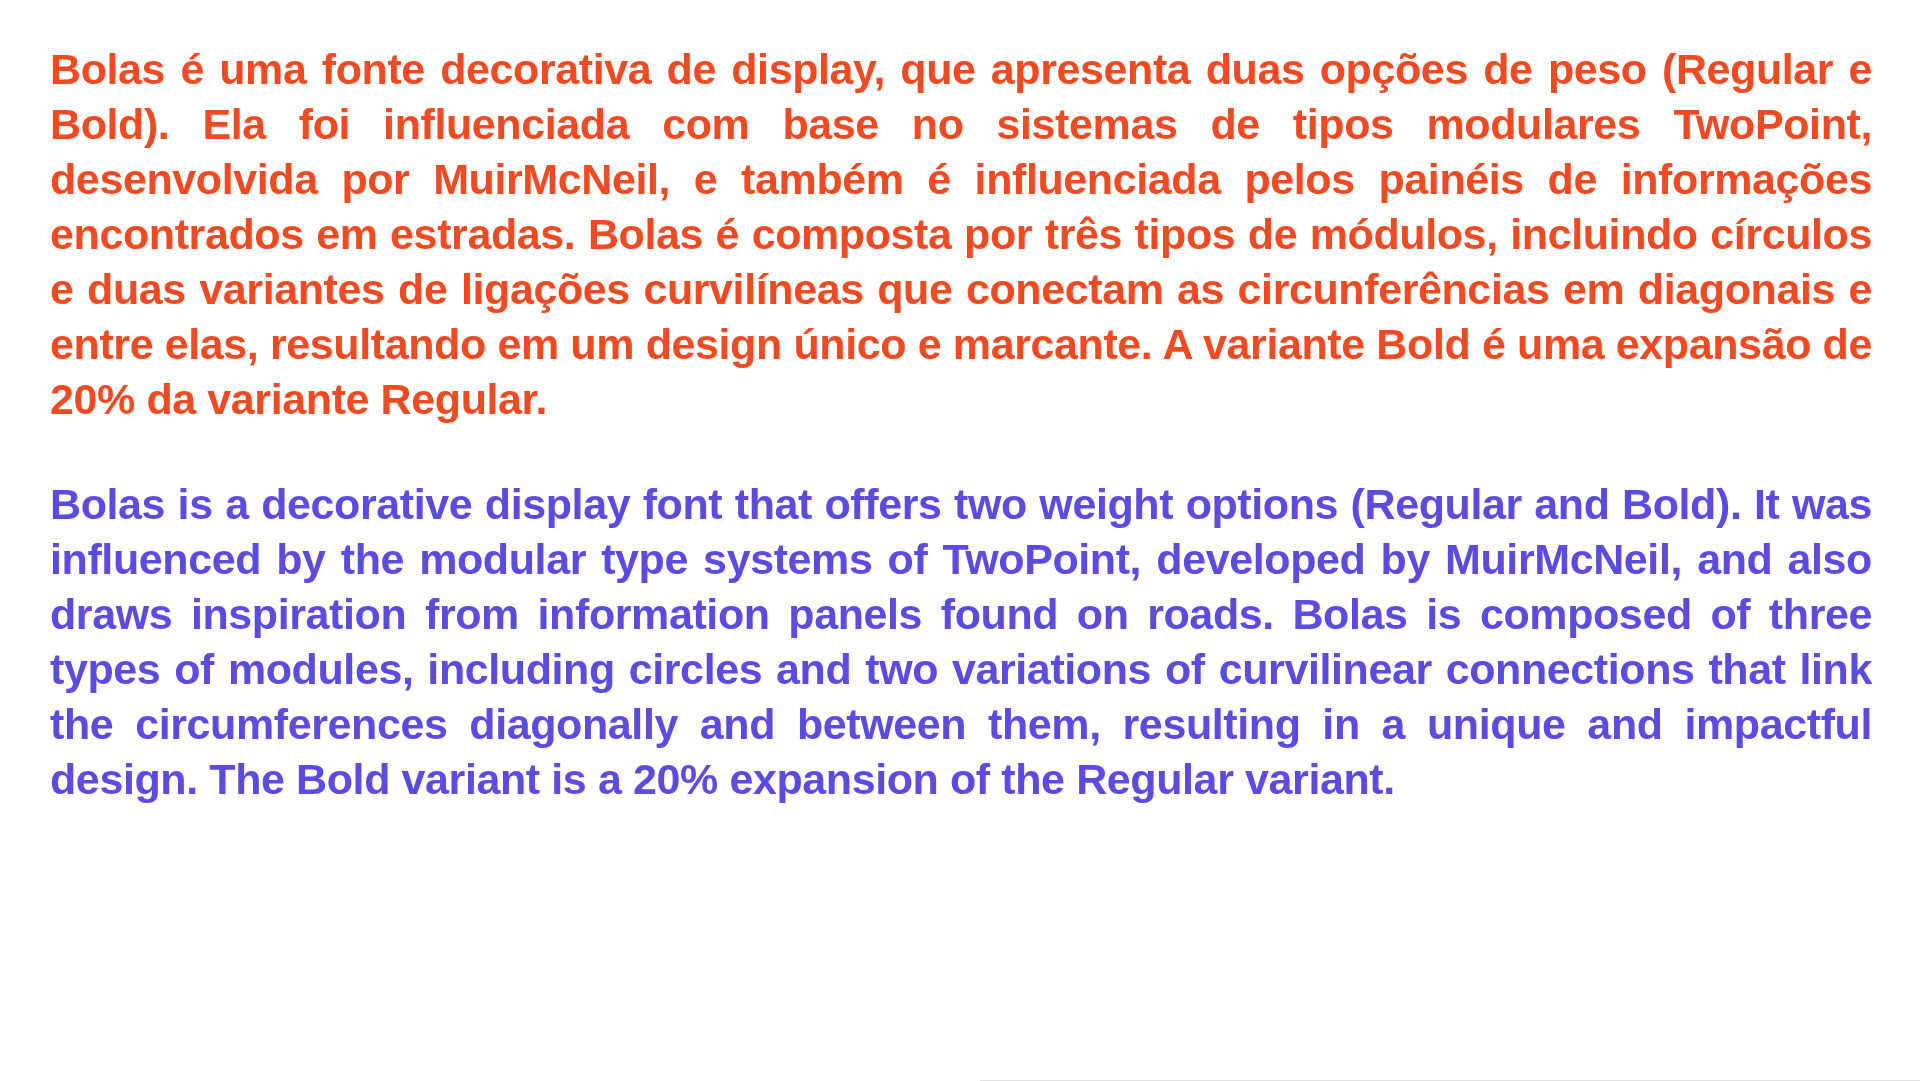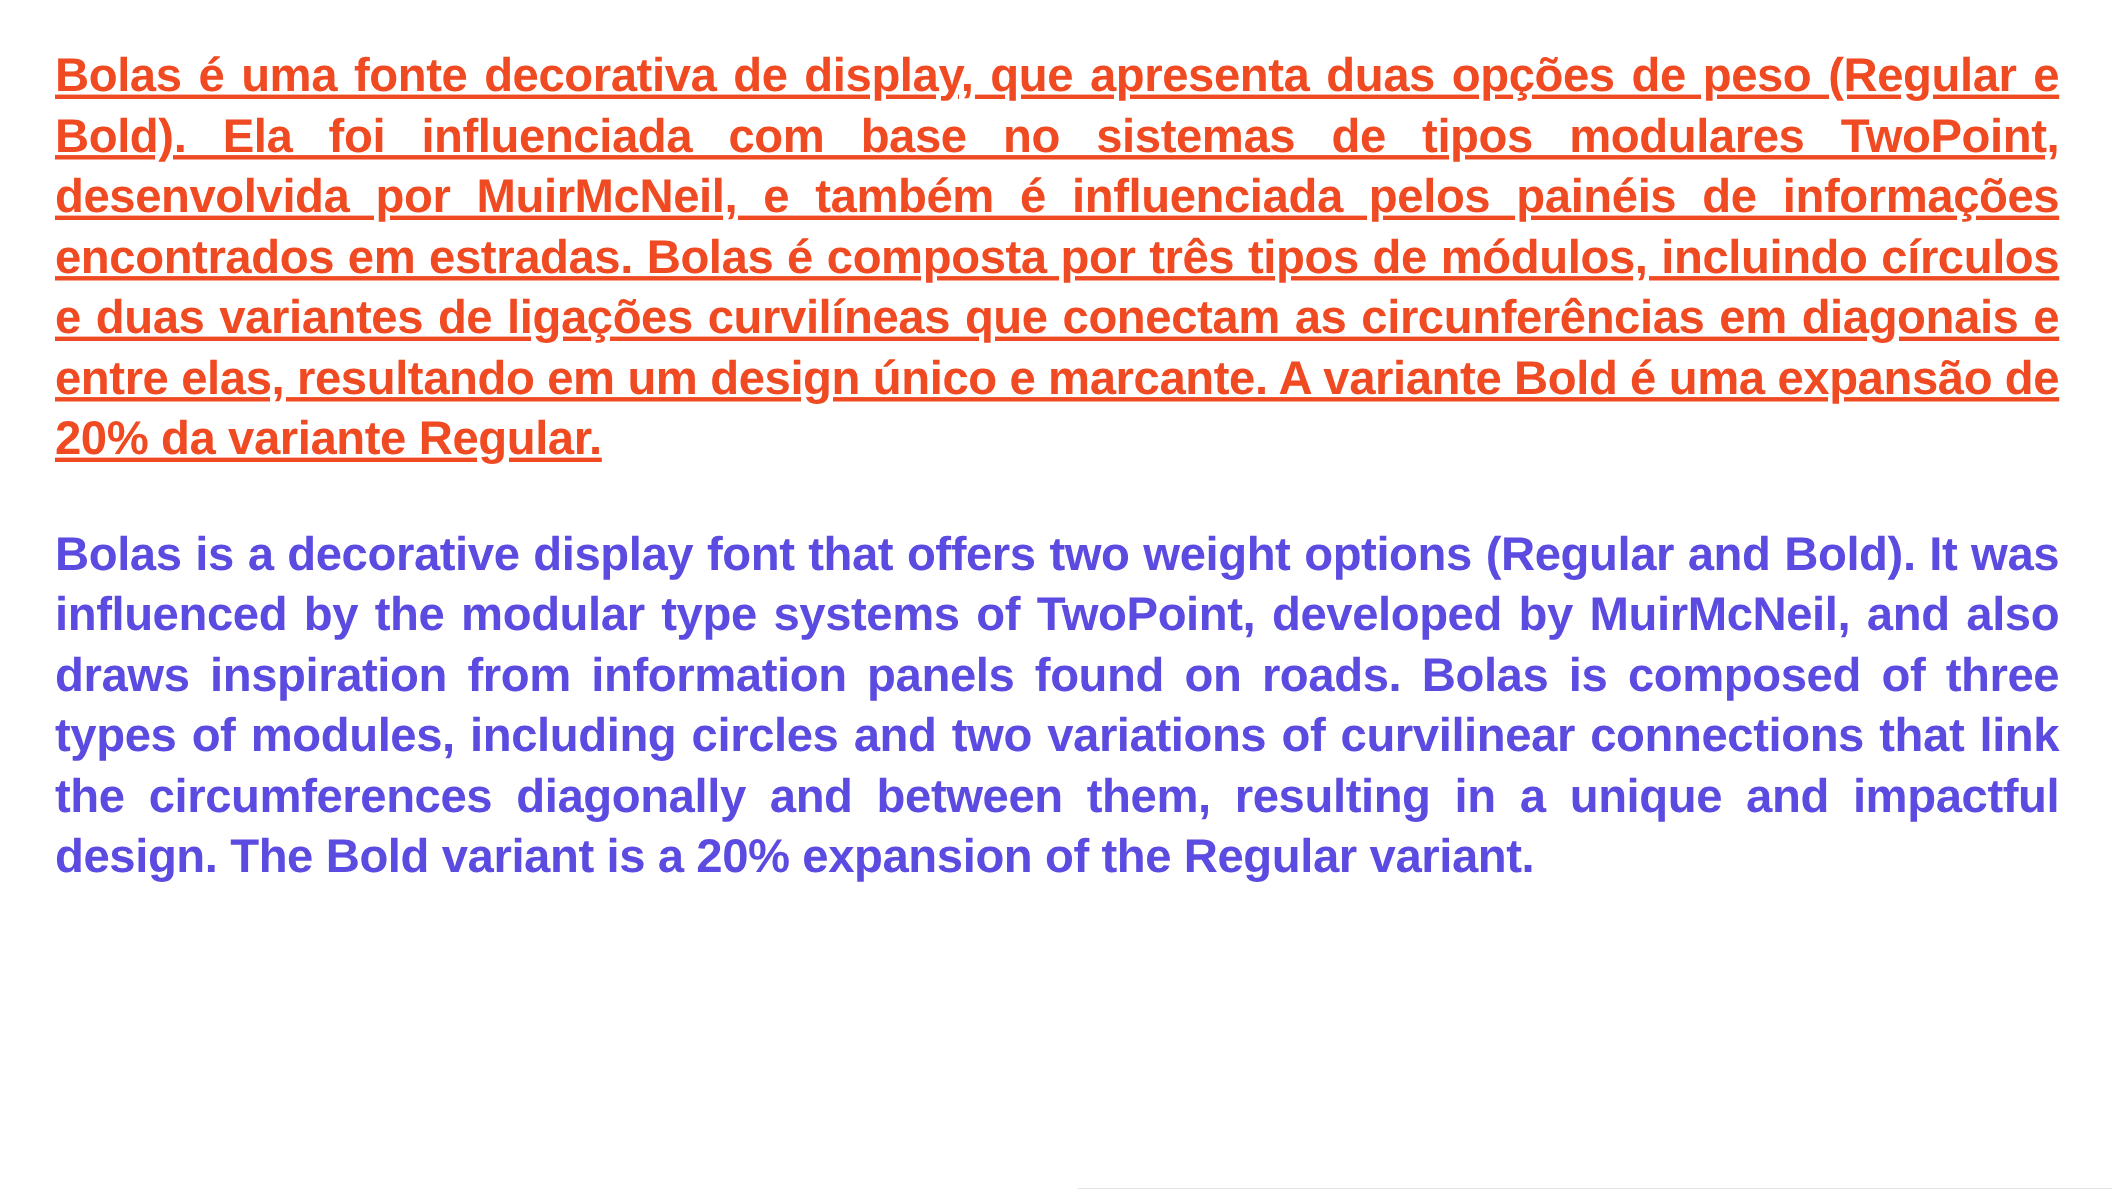--- a/index.html
+++ b/index.html
@@ -30,21 +30,20 @@
     letter-spacing: -0.4px;
     text-align: justify;
     text-justify: inter-word;
     max-width: 1848px;
     margin: 0;
     word-spacing: 0px;
   }
   .para.pt {
     color: #f04a23;
     margin-bottom: 50px;
-    text-decoration: underline;
   }
   .para.en {
     color: #5b4be0;
     margin-top: 43px;
   }
   .hidden-rule {
     position: absolute;
     left: 980px;
     bottom: 0;
     width: 940px;

